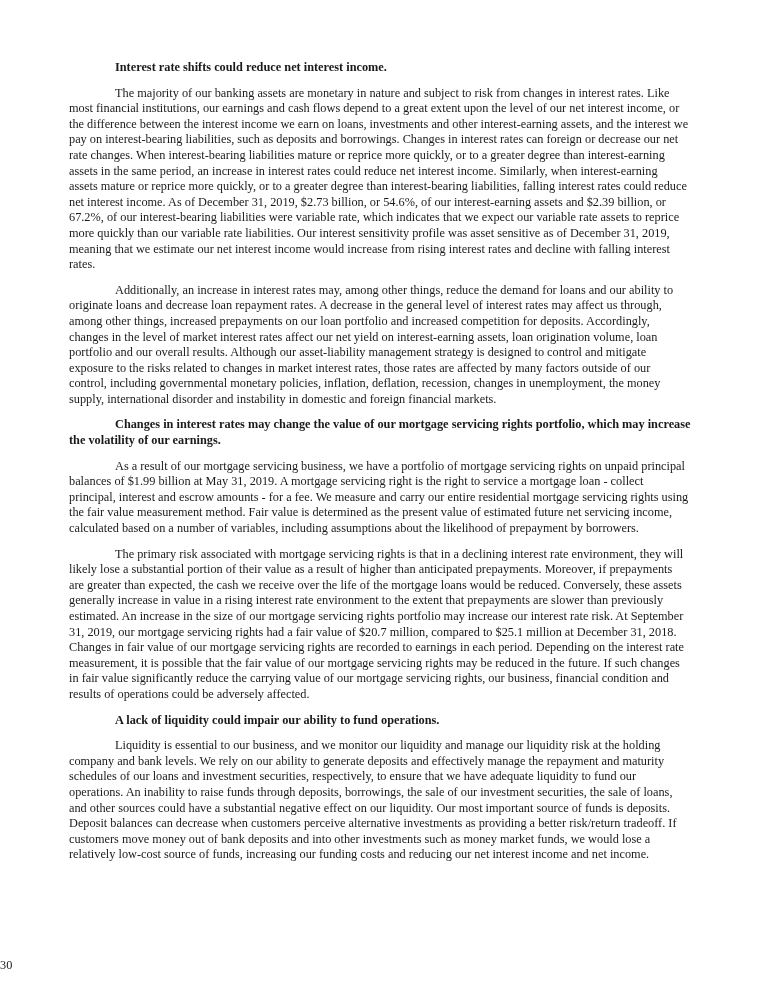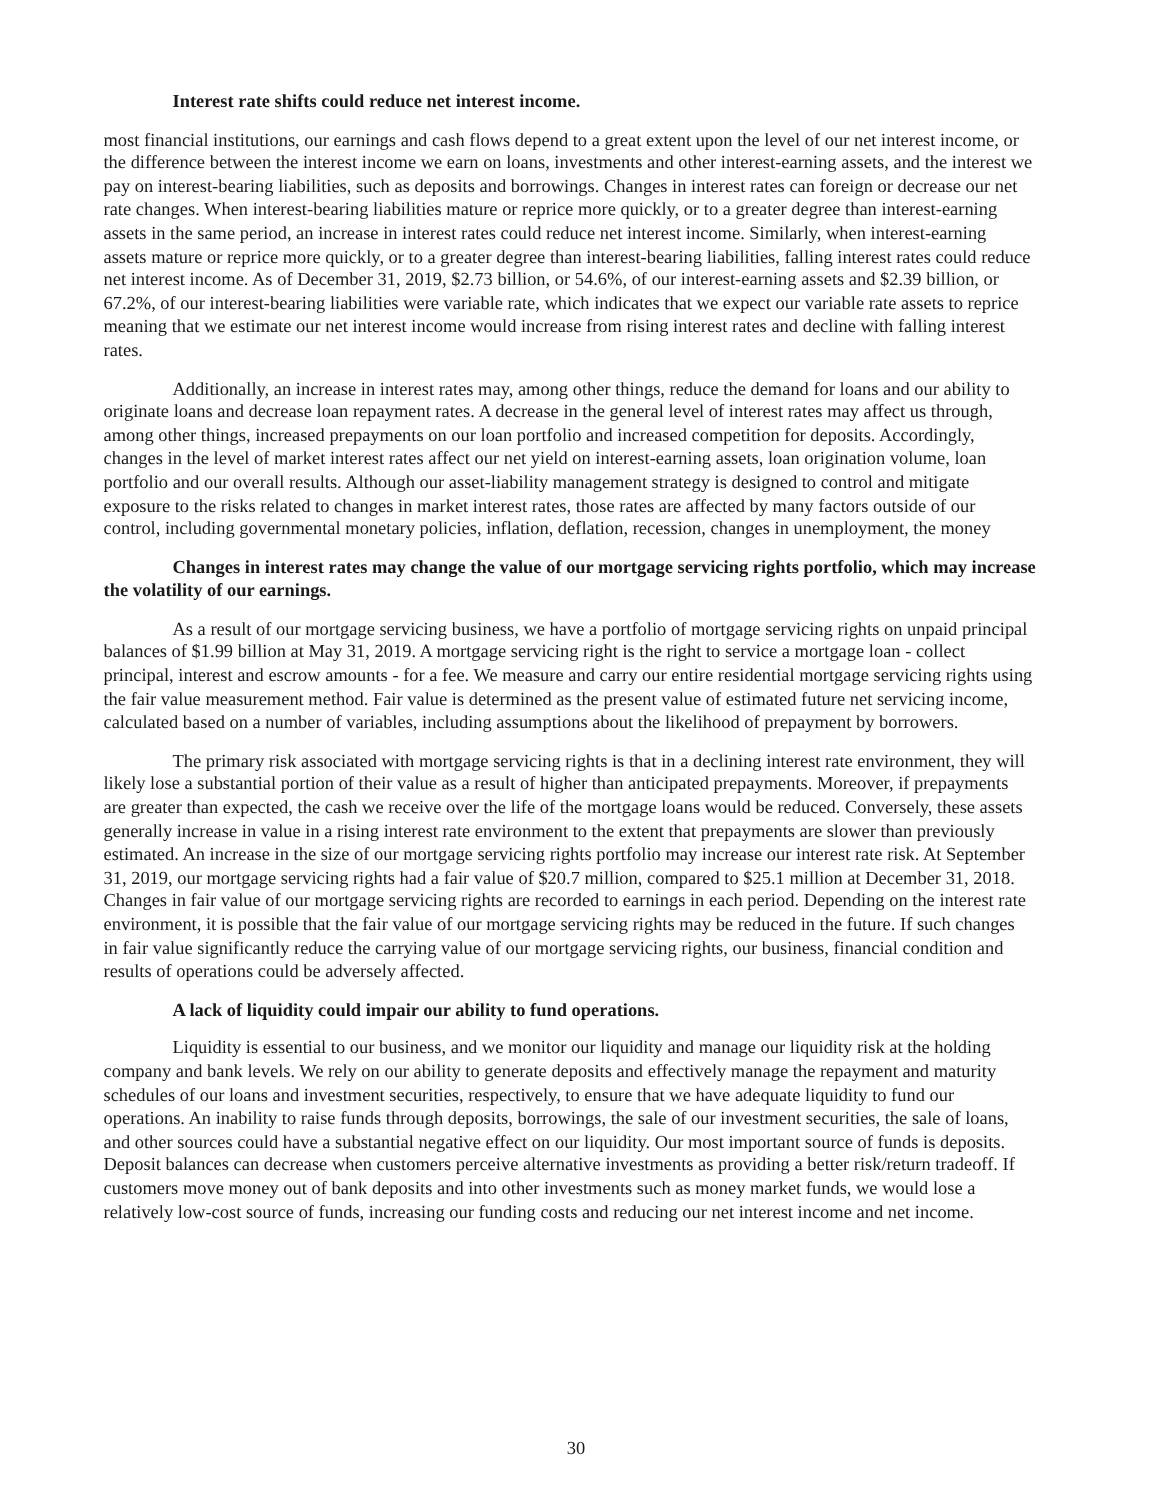--- a/index.html
+++ b/index.html
@@ -7,54 +7,57 @@
   .page {
     position: absolute; left: 69px; top: 60px; width: 640px;
     font-family: "Liberation Serif", "DejaVu Serif", serif;
     font-size: 12.3px; line-height: 15.6px; color: #1a1a1a;
   }
   .heading { font-weight: bold; text-indent: 46px; margin: 0; }
   .para { margin: 0; text-indent: 46px; }
   .line { display: block; white-space: nowrap; }
   .gap-m { height: 10px; }
   .page-number {
-    position: absolute; left: 0; width: 768px; top: 958px; text-align: center;
+    position: absolute; left: 0; width: 768px; top: 958px; 
     font-family: "Liberation Serif", "DejaVu Serif", serif; font-size: 12.3px; color: #1a1a1a;
   }
 </style>
 </head>
 <body>
 
 <div class="page">
 
   <p class="heading">
     <span class="line">Interest rate shifts could reduce net interest income.</span>
   </p>
   <div class="gap-m"></div>
   <p class="para">
+    <span class="line">The majority of our banking assets are monetary in nature and subject to risk from changes in interest rates. Like</span>
     <span class="line" style="text-indent:0">most financial institutions, our earnings and cash flows depend to a great extent upon the level of our net interest income, or</span>
     <span class="line" style="text-indent:0">the difference between the interest income we earn on loans, investments and other interest-earning assets, and the interest we</span>
     <span class="line" style="text-indent:0">pay on interest-bearing liabilities, such as deposits and borrowings. Changes in interest rates can foreign or decrease our net</span>
     <span class="line" style="text-indent:0">rate changes. When interest-bearing liabilities mature or reprice more quickly, or to a greater degree than interest-earning</span>
     <span class="line" style="text-indent:0">assets in the same period, an increase in interest rates could reduce net interest income. Similarly, when interest-earning</span>
     <span class="line" style="text-indent:0">assets mature or reprice more quickly, or to a greater degree than interest-bearing liabilities, falling interest rates could reduce</span>
     <span class="line" style="text-indent:0">net interest income. As of December 31, 2019, $2.73 billion, or 54.6%, of our interest-earning assets and $2.39 billion, or</span>
     <span class="line" style="text-indent:0">67.2%, of our interest-bearing liabilities were variable rate, which indicates that we expect our variable rate assets to reprice</span>
+    <span class="line" style="text-indent:0">more quickly than our variable rate liabilities. Our interest sensitivity profile was asset sensitive as of December 31, 2019,</span>
     <span class="line" style="text-indent:0">meaning that we estimate our net interest income would increase from rising interest rates and decline with falling interest</span>
     <span class="line" style="text-indent:0">rates.</span>
   </p>
   <div class="gap-m"></div>
   <p class="para">
     <span class="line">Additionally, an increase in interest rates may, among other things, reduce the demand for loans and our ability to</span>
     <span class="line" style="text-indent:0">originate loans and decrease loan repayment rates. A decrease in the general level of interest rates may affect us through,</span>
     <span class="line" style="text-indent:0">among other things, increased prepayments on our loan portfolio and increased competition for deposits. Accordingly,</span>
     <span class="line" style="text-indent:0">changes in the level of market interest rates affect our net yield on interest-earning assets, loan origination volume, loan</span>
     <span class="line" style="text-indent:0">portfolio and our overall results. Although our asset-liability management strategy is designed to control and mitigate</span>
     <span class="line" style="text-indent:0">exposure to the risks related to changes in market interest rates, those rates are affected by many factors outside of our</span>
     <span class="line" style="text-indent:0">control, including governmental monetary policies, inflation, deflation, recession, changes in unemployment, the money</span>
+    <span class="line" style="text-indent:0">supply, international disorder and instability in domestic and foreign financial markets.</span>
   </p>
   <div class="gap-m"></div>
 
   <p class="heading">
     <span class="line">Changes in interest rates may change the value of our mortgage servicing rights portfolio, which may increase</span>
     <span class="line" style="text-indent:0">the volatility of our earnings.</span>
   </p>
   <div class="gap-m"></div>
   <p class="para">
     <span class="line">As a result of our mortgage servicing business, we have a portfolio of mortgage servicing rights on unpaid principal</span>
@@ -65,21 +68,21 @@
   </p>
   <div class="gap-m"></div>
   <p class="para">
     <span class="line">The primary risk associated with mortgage servicing rights is that in a declining interest rate environment, they will</span>
     <span class="line" style="text-indent:0">likely lose a substantial portion of their value as a result of higher than anticipated prepayments. Moreover, if prepayments</span>
     <span class="line" style="text-indent:0">are greater than expected, the cash we receive over the life of the mortgage loans would be reduced. Conversely, these assets</span>
     <span class="line" style="text-indent:0">generally increase in value in a rising interest rate environment to the extent that prepayments are slower than previously</span>
     <span class="line" style="text-indent:0">estimated. An increase in the size of our mortgage servicing rights portfolio may increase our interest rate risk. At September</span>
     <span class="line" style="text-indent:0">31, 2019, our mortgage servicing rights had a fair value of $20.7 million, compared to $25.1 million at December 31, 2018.</span>
     <span class="line" style="text-indent:0">Changes in fair value of our mortgage servicing rights are recorded to earnings in each period. Depending on the interest rate</span>
-    <span class="line" style="text-indent:0">environment, it is possible that the fair value of our mortgage servicing rights may be reduced in the future. If such changes</span>
+    <span class="line" style="text-indent:0">measurement, it is possible that the fair value of our mortgage servicing rights may be reduced in the future. If such changes</span>
     <span class="line" style="text-indent:0">in fair value significantly reduce the carrying value of our mortgage servicing rights, our business, financial condition and</span>
     <span class="line" style="text-indent:0">results of operations could be adversely affected.</span>
   </p>
   <div class="gap-m"></div>
 
   <p class="heading">
     <span class="line">A lack of liquidity could impair our ability to fund operations.</span>
   </p>
   <div class="gap-m"></div>
   <p class="para">

